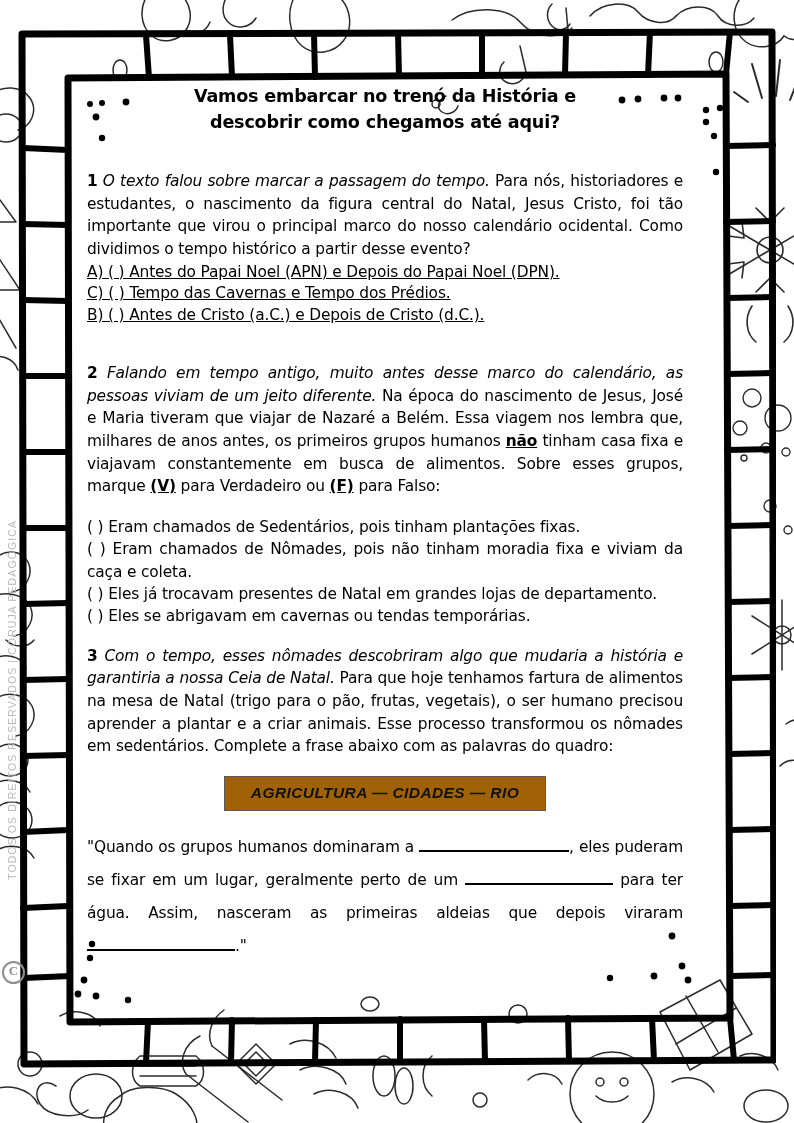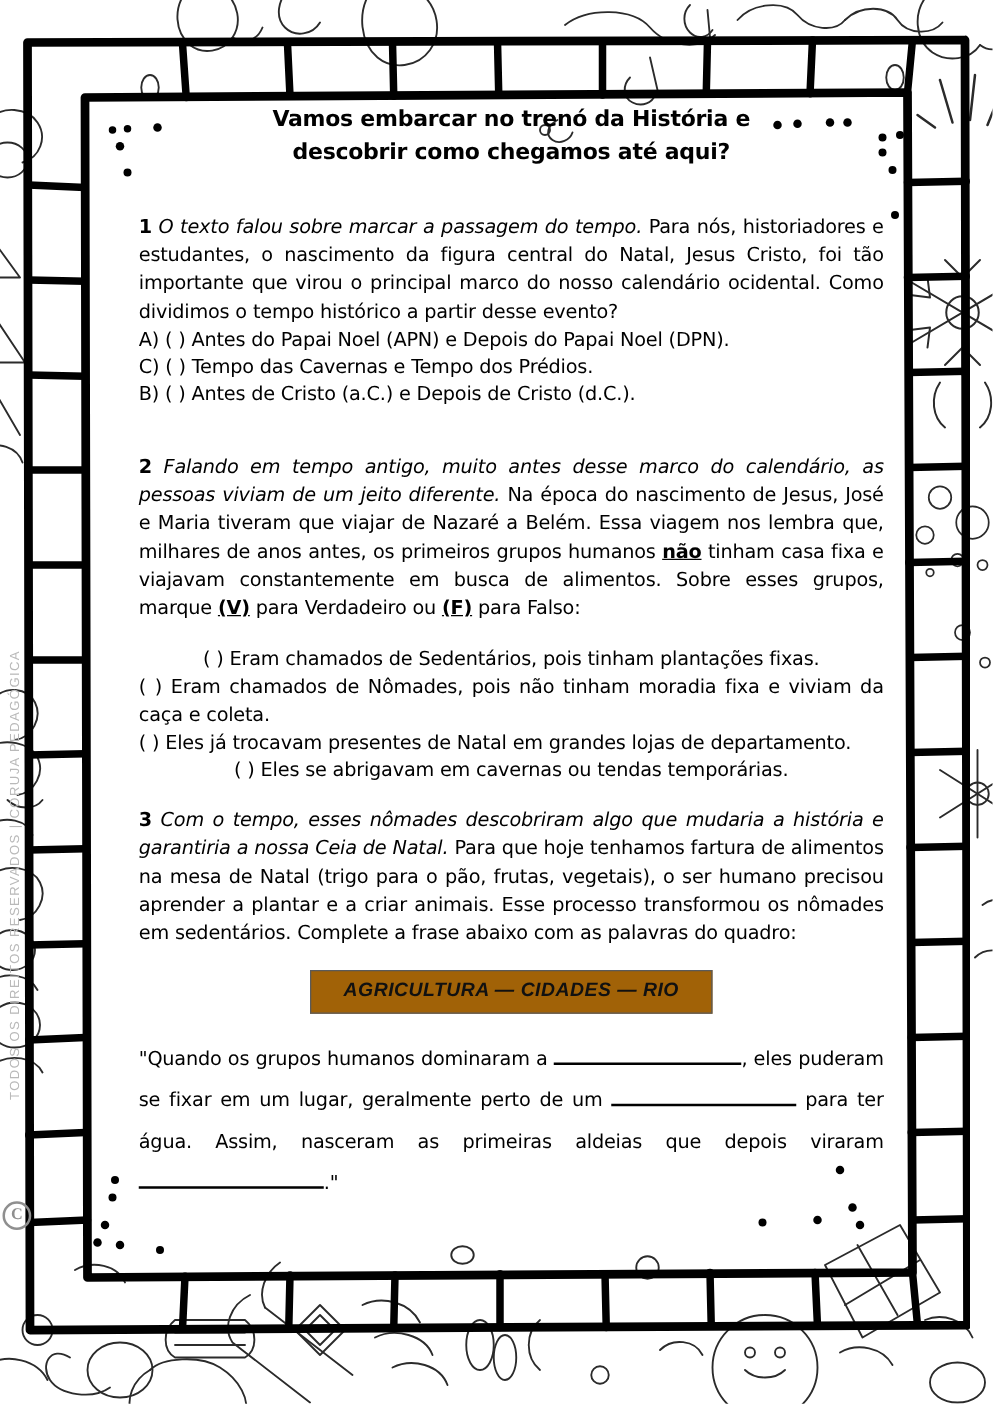--- a/index.html
+++ b/index.html
@@ -70,21 +70,21 @@
     top: 28px;
     width: 758px;
     height: 1040px;
     z-index: 2;
     pointer-events: none;
   }
 
   
   .sheet {
     position: absolute;
-    left: 84px;
+    left: 60px;
     top: 72px;
     width: 650px;
     height: 950px;
     z-index: 4;
     background: transparent;
     box-sizing: border-box;
     padding: 0 27px;
   }
 
   .title {
@@ -111,31 +111,32 @@
   .qnum { font-weight: bold; font-style: normal; }
   .lead { font-style: italic; }
   .b { font-weight: bold; text-decoration: underline; }
 
   .opts {
     margin-top: 1px;
     font-size: 15.4px;
     line-height: 1.42;
     text-align: left;
     letter-spacing: -0.15px;
+    text-decoration: underline;
   }
   .opts div { white-space: nowrap; }
 
   .vf {
     margin-top: 18px;
     font-size: 15.4px;
     line-height: 1.45;
     letter-spacing: -0.15px;
   }
   .vf p { margin: 0; text-align: justify; text-justify: inter-word; }
-  .vf p.nowrap { text-align: center; }
+  .vf p.nowrap { text-align: left; }
 
   .wordbank-wrap {
     display: flex;
     justify-content: center;
     margin-top: 18px;
   }
   .wordbank {
     background: #a16207;
     border: 1.6px solid #5a5a5a;
     padding: 7px 26px 8px 26px;

